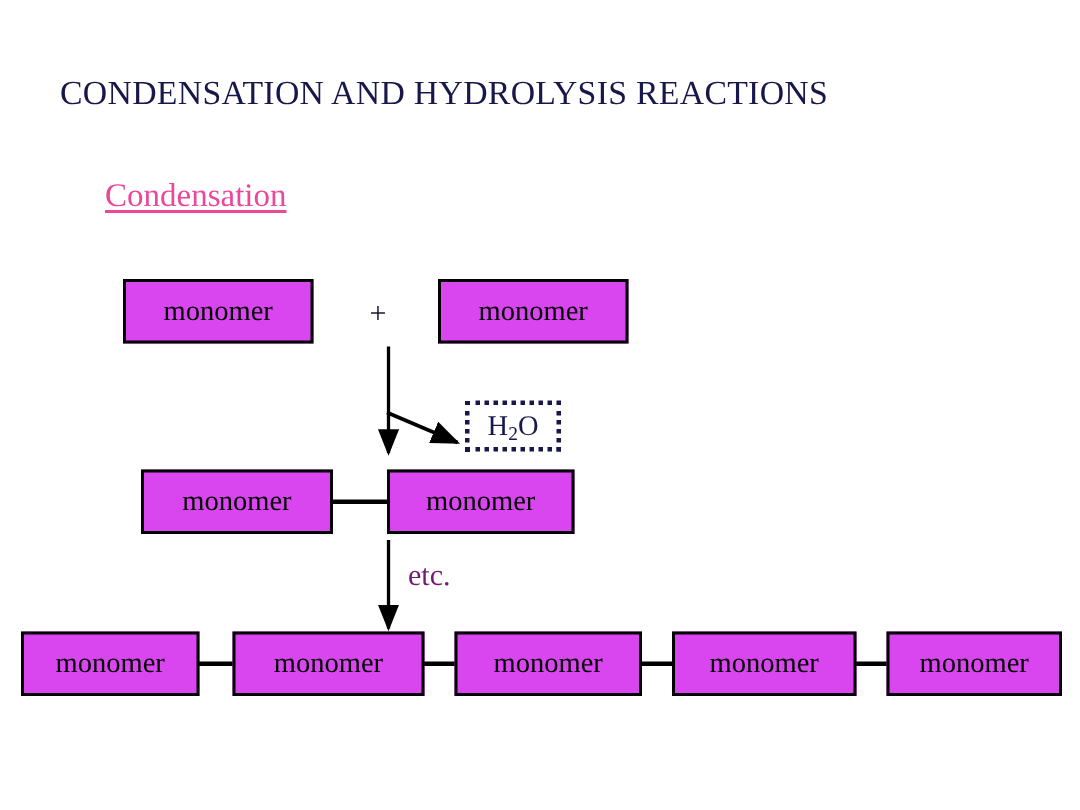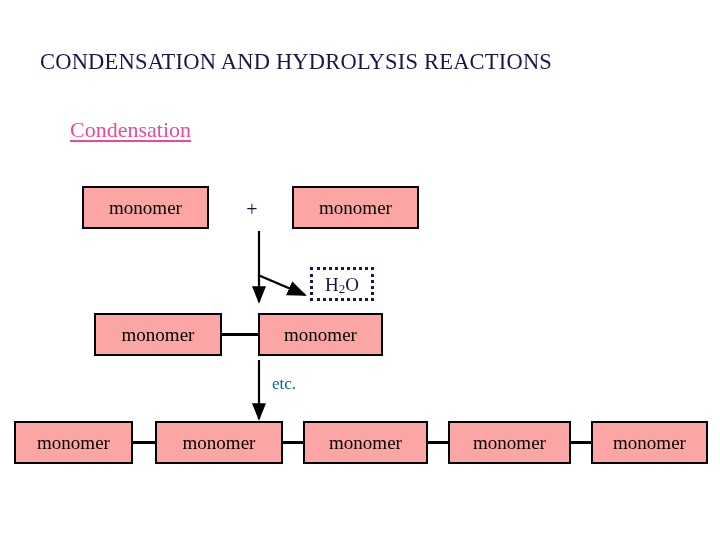--- a/index.html
+++ b/index.html
@@ -48,21 +48,21 @@
     text-decoration: underline;
     text-underline-offset: 3px;
     white-space: nowrap;
   }
 
   
   .mono-box {
     position: absolute;
     box-sizing: border-box;
     border: 2.5px solid #000000;
-    background: #fca5a5;
+    background: #d946ef;
     color: #000000;
     font-size: 19px;
     line-height: 1;
     display: flex;
     align-items: center;
     justify-content: center;
     white-space: nowrap;
     font-family: "Liberation Serif", "DejaVu Serif", serif;
   }
 
@@ -103,23 +103,23 @@
     line-height: 1;
     position: relative;
     top: 4px;
   }
 
   
   #etc-label {
     position: absolute;
     left: 272px;
     top: 373px;
-    font-size: 17px;
+    font-size: 20px;
     line-height: 22px;
-    color: #0369a1;
+    color: #701a75;
     white-space: nowrap;
   }
 
   
   .bond {
     position: absolute;
     height: 3px;
     background: #000000;
   }
 

